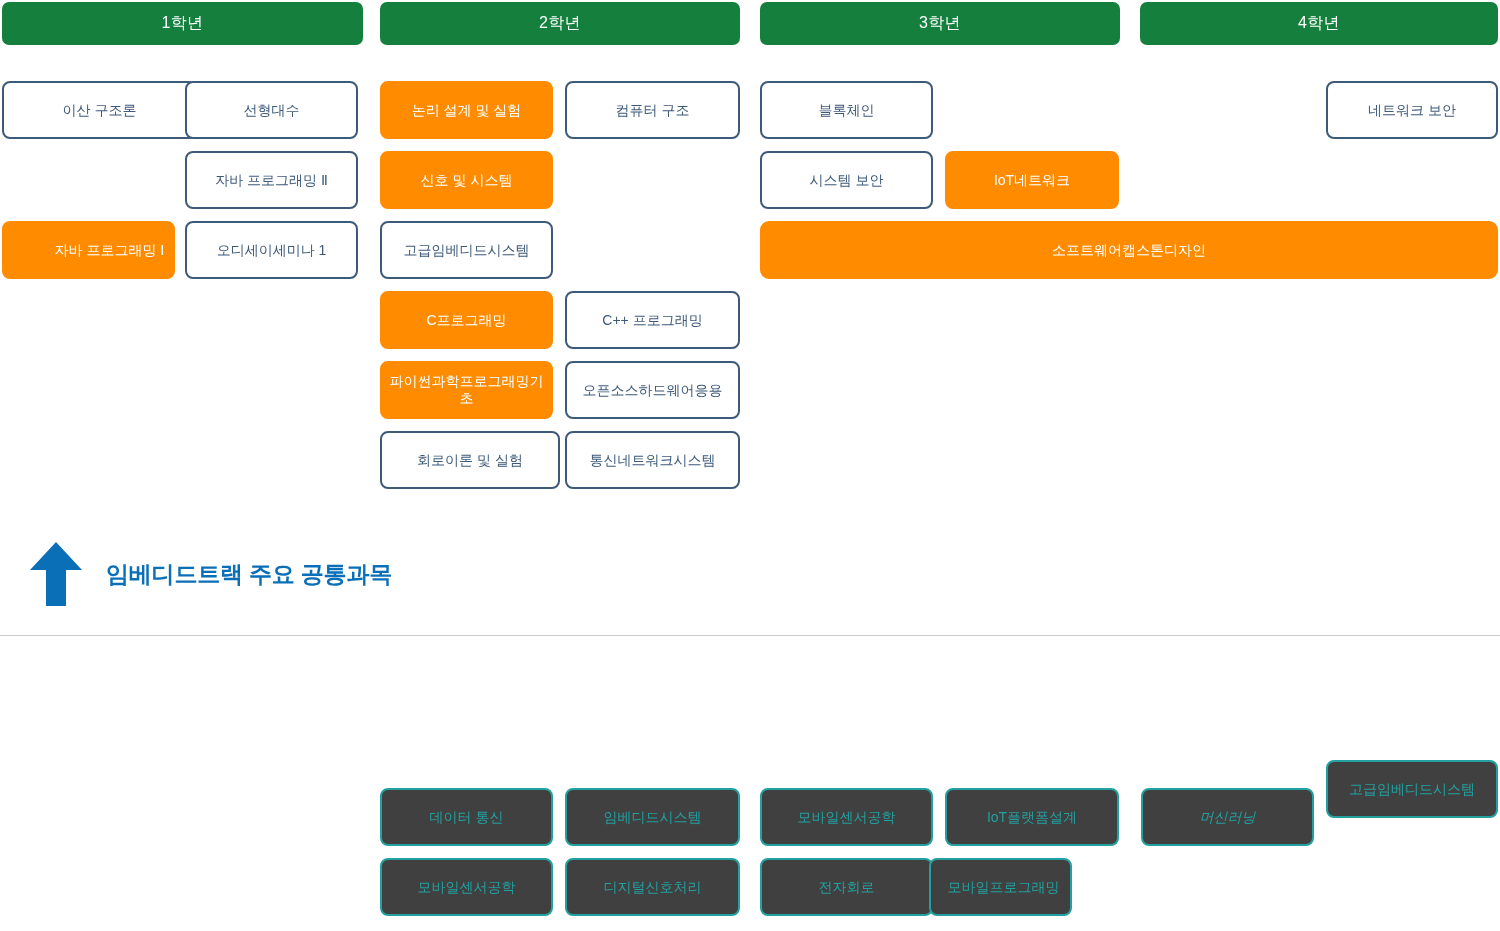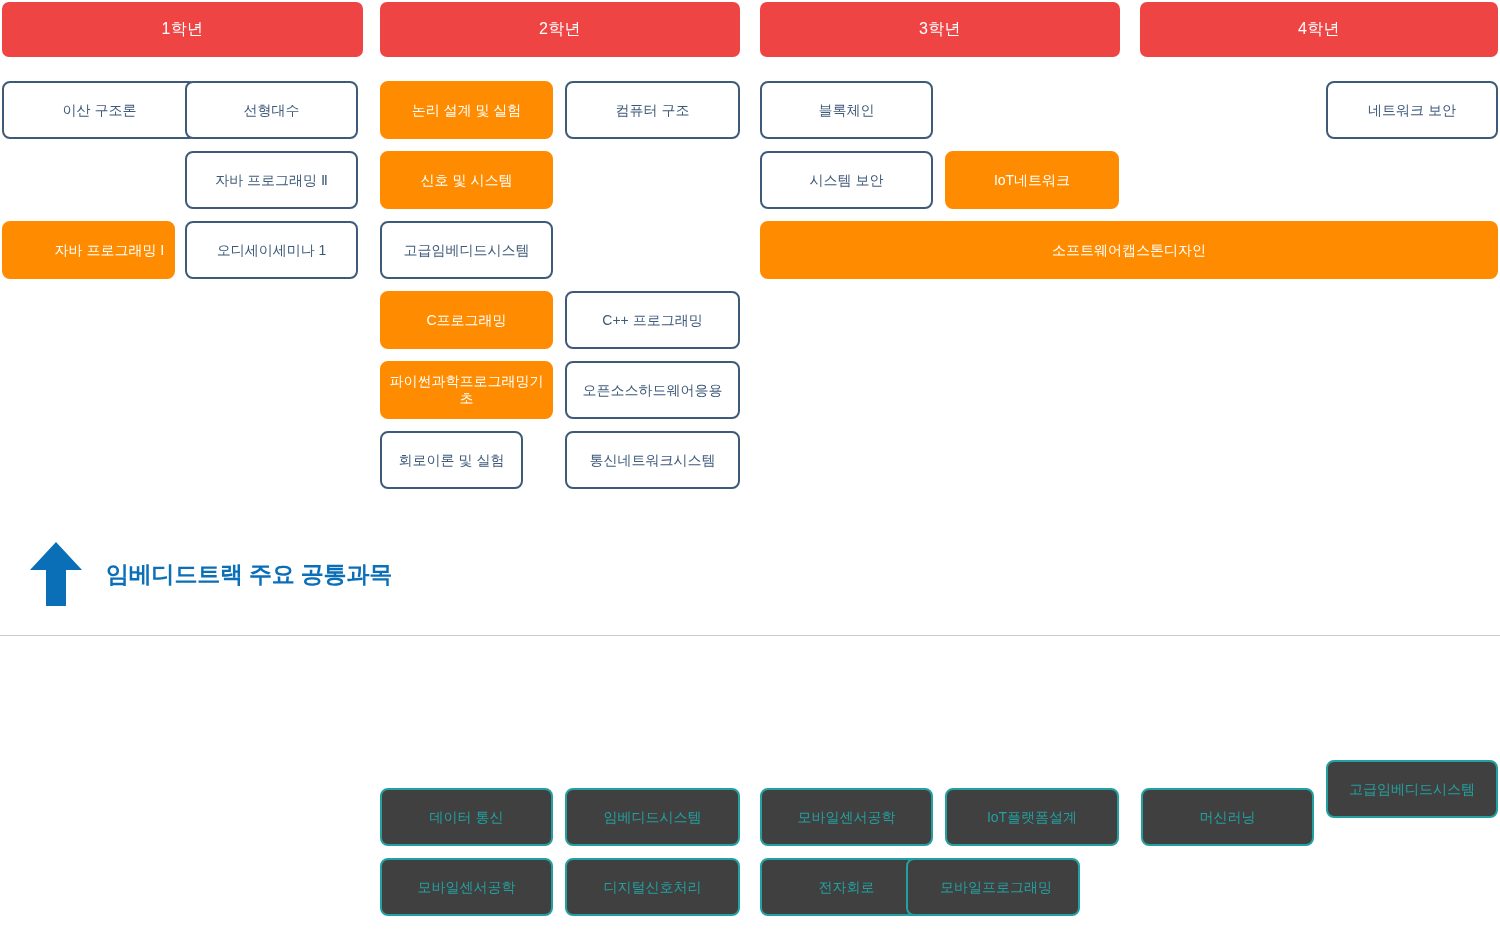--- a/index.html
+++ b/index.html
@@ -9,22 +9,22 @@
     background: #ffffff;
     font-family: "Liberation Sans", "DejaVu Sans", sans-serif;
     overflow: hidden;
   }
   #root { position: relative; width: 1500px; height: 931px; }
 
   
   .year-header {
     position: absolute;
     top: 2px;
-    height: 55px;
-    background: #ef4444;
+    height: 43px;
+    background: #15803d;
     border-radius: 7px;
     color: #ffffff;
     font-size: 16px;
     font-weight: 400;
     display: flex;
     align-items: center;
     justify-content: center;
     letter-spacing: 0.3px;
   }
 
@@ -97,47 +97,47 @@
       <div class="course-box plain" style="left: 565px; top: 81px; width: 175px;">컴퓨터 구조</div>
       <div class="course-box plain" style="left: 760px; top: 81px; width: 173px;">블록체인</div>
       <div class="course-box plain" style="left: 1326px; top: 81px; width: 172px;">네트워크 보안</div>
       <div class="course-box plain" style="left: 185px; top: 151px; width: 173px;">자바 프로그래밍 Ⅱ</div>
       <div class="course-box highlight" style="left: 380px; top: 151px; width: 173px;">신호 및 시스템</div>
       <div class="course-box plain" style="left: 760px; top: 151px; width: 173px;">시스템 보안</div>
       <div class="course-box highlight" style="left: 945px; top: 151px; width: 174px;">IoT네트워크</div>
       <div class="course-box highlight" style="left: 2px; top: 221px; width: 173px; padding-left: 48px;">자바 프로그래밍 Ⅰ</div>
       <div class="course-box plain" style="left: 185px; top: 221px; width: 173px;">오디세이세미나 1</div>
       <div class="course-box plain" style="left: 380px; top: 221px; width: 173px;">고급임베디드시스템</div>
-      <div class="course-box highlight" style="left: 760px; top: 221px; width: 738px;">소프트웨어캡스톤디자인</div>
+      <div class="course-box highlight" style="left: 760px; top: 221px; width: 738px; border-radius: 9px;">소프트웨어캡스톤디자인</div>
       <div class="course-box highlight" style="left: 380px; top: 291px; width: 173px;">C프로그래밍</div>
       <div class="course-box plain" style="left: 565px; top: 291px; width: 175px;">C++ 프로그래밍</div>
       <div class="course-box highlight" style="left: 380px; top: 361px; width: 173px;">파이썬과학프로그래밍기초</div>
       <div class="course-box plain" style="left: 565px; top: 361px; width: 175px;">오픈소스하드웨어응용</div>
-      <div class="course-box plain" style="left: 380px; top: 431px; width: 143px;">회로이론 및 실험</div>
+      <div class="course-box plain" style="left: 380px; top: 431px; width: 180px;">회로이론 및 실험</div>
       <div class="course-box plain" style="left: 565px; top: 431px; width: 175px;">통신네트워크시스템</div>
     </div>
 
   <div class="legend-row" id="legend-common" style="left: 28px; top: 540px;">
     <span>
       <svg class="arrow-svg" width="56" height="68" viewBox="0 0 56 68" aria-hidden="true">
         <polygon points="28,2 54,30 38,30 38,66 18,66 18,30 2,30" fill="#0b6fb8"></polygon>
       </svg>
     </span>
     <span class="legend-label common" style="margin-left:22px;">임베디드트랙 주요 공통과목</span>
   </div>
 
   <div class="divider" id="divider-line" style="top: 635px;"></div>
 
 
   <div id="special-grid">
       <div class="course-box spec" style="left: 380px; top: 788px; width: 173px;">데이터 통신</div>
       <div class="course-box spec" style="left: 565px; top: 788px; width: 175px;">임베디드시스템</div>
       <div class="course-box spec" style="left: 760px; top: 788px; width: 173px;">모바일센서공학</div>
       <div class="course-box spec" style="left: 945px; top: 788px; width: 174px;">IoT플랫폼설계</div>
-      <div class="course-box spec" style="left: 1141px; top: 788px; width: 173px;">머신러닝</div>
+      <div class="course-box spec" style="left: 1141px; top: 788px; width: 173px; font-style: italic;">머신러닝</div>
       <div class="course-box spec" style="left: 1326px; top: 760px; width: 172px;">고급임베디드시스템</div>
       <div class="course-box spec" style="left: 380px; top: 858px; width: 173px;">모바일센서공학</div>
       <div class="course-box spec" style="left: 565px; top: 858px; width: 175px;">디지털신호처리</div>
       <div class="course-box spec" style="left: 760px; top: 858px; width: 173px;">전자회로</div>
-      <div class="course-box spec" style="left: 906px; top: 858px; width: 174px; padding-left: 12px;">모바일프로그래밍</div>
+      <div class="course-box spec" style="left: 929px; top: 858px; width: 143px; padding-left: 12px;">모바일프로그래밍</div>
     </div>
 
 </div>
 
 </body></html>

